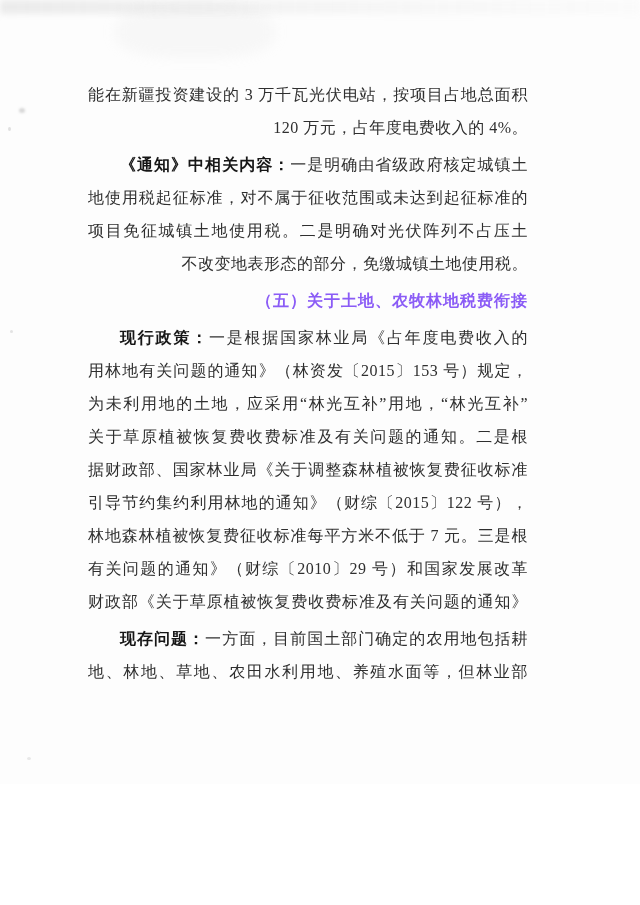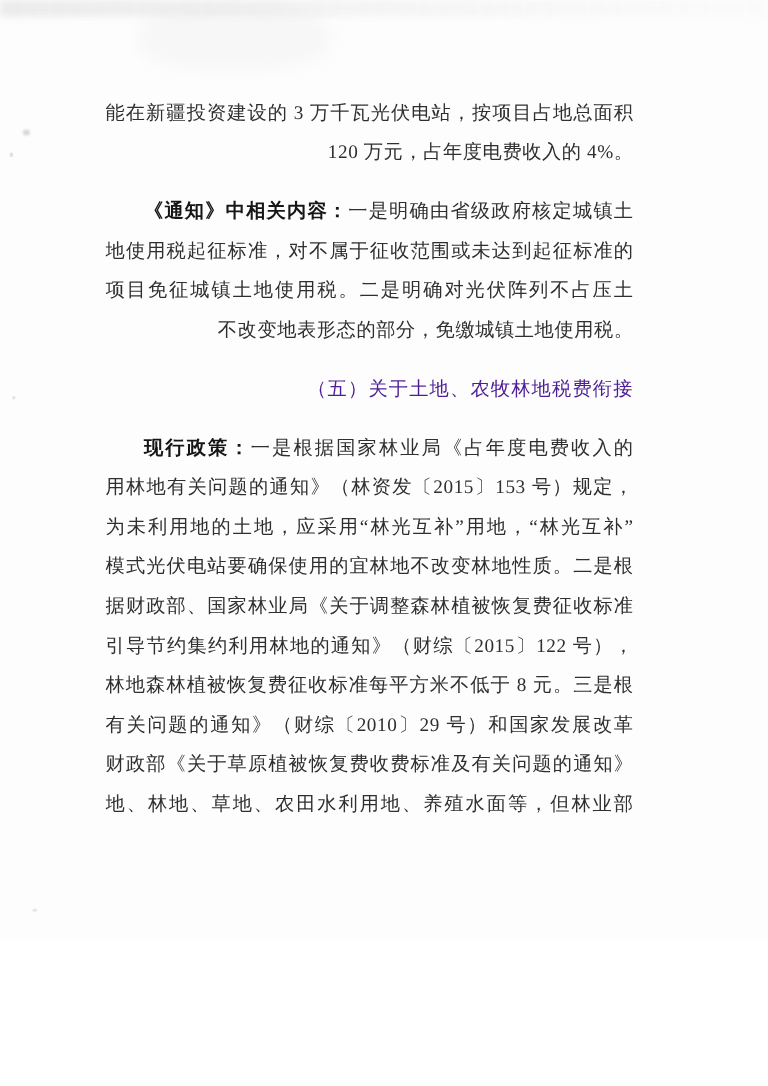--- a/index.html
+++ b/index.html
@@ -69,28 +69,28 @@
     overflow: hidden;
     white-space: nowrap;
   }
   .line.fill {
     text-align: justify;
     text-align-last: justify;
     text-justify: inter-character;
     white-space: normal;
   }
   .line.ind { text-indent: 2em; }
-  .line.psp { margin-top: 16px; }
+  .line.psp { margin-top: 4px; }
   .seg.b {
     font-weight: bold;
     color: #161616;
   }
   .line.head .seg {
-    font-weight: normal;
-    color: #4c1d95;
+    font-weight: bold;
+    color: #8b5cf6;
     letter-spacing: 1px;
   }
   .page-number {
     position: absolute;
     left: 88px;
     top: 816px;
     width: 440px;
     text-align: center;
     font-size: 13px;
     line-height: 18px;
@@ -113,26 +113,27 @@
       <div class="line fill"><span class="seg">能在新疆投资建设的 3 万千瓦光伏电站，按项目占地总面积</span></div>
       <div class="line"><span class="seg">120 万元，占年度电费收入的 4%。</span></div>
       <div class="line fill ind psp"><span class="seg b">《通知》中相关内容：</span><span class="seg">一是明确由省级政府核定城镇土</span></div>
       <div class="line fill"><span class="seg">地使用税起征标准，对不属于征收范围或未达到起征标准的</span></div>
       <div class="line fill"><span class="seg">项目免征城镇土地使用税。二是明确对光伏阵列不占压土地、</span></div>
       <div class="line"><span class="seg">不改变地表形态的部分，免缴城镇土地使用税。</span></div>
       <div class="line ind psp head"><span class="seg b">（五）关于土地、农牧林地税费衔接</span></div>
       <div class="line fill ind psp"><span class="seg b">现行政策：</span><span class="seg">一是根据国家林业局《占年度电费收入的</span></div>
       <div class="line fill"><span class="seg">用林地有关问题的通知》（林资发〔2015〕153 号）规定，对</span></div>
       <div class="line fill"><span class="seg">为未利用地的土地，应采用“林光互补”用地，“林光互补”</span></div>
-      <div class="line fill"><span class="seg">模式光伏电站要确保使用的宜林地不改变林地性质。二是根</span></div>
+      <div class="line fill"><span class="seg">关于草原植被恢复费收费标准及有关问题的通知。二是根</span></div>
       <div class="line fill"><span class="seg">据财政部、国家林业局《关于调整森林植被恢复费征收标准</span></div>
       <div class="line fill"><span class="seg">引导节约集约利用林地的通知》（财综〔2015〕122 号），宜</span></div>
-      <div class="line fill"><span class="seg">林地森林植被恢复费征收标准每平方米不低于 8 元。三是根</span></div>
+      <div class="line fill"><span class="seg">林地森林植被恢复费征收标准每平方米不低于 7 元。三是根</span></div>
       <div class="line fill"><span class="seg">有关问题的通知》（财综〔2010〕29 号）和国家发展改革委、</span></div>
       <div class="line fill"><span class="seg">财政部《关于草原植被恢复费收费标准及有关问题的通知》</span></div>
+      <div class="line fill ind psp"><span class="seg b">现存问题：</span><span class="seg">一方面，目前国土部门确定的农用地包括耕</span></div>
       <div class="line fill"><span class="seg">地、林地、草地、农田水利用地、养殖水面等，但林业部门、</span></div>
     </div>
 
   <div class="page-number">7</div>
 
   <div class="scan-bottom"></div>
   <div class="scan-bottom2"></div>
 </div>
 
 </body></html>

